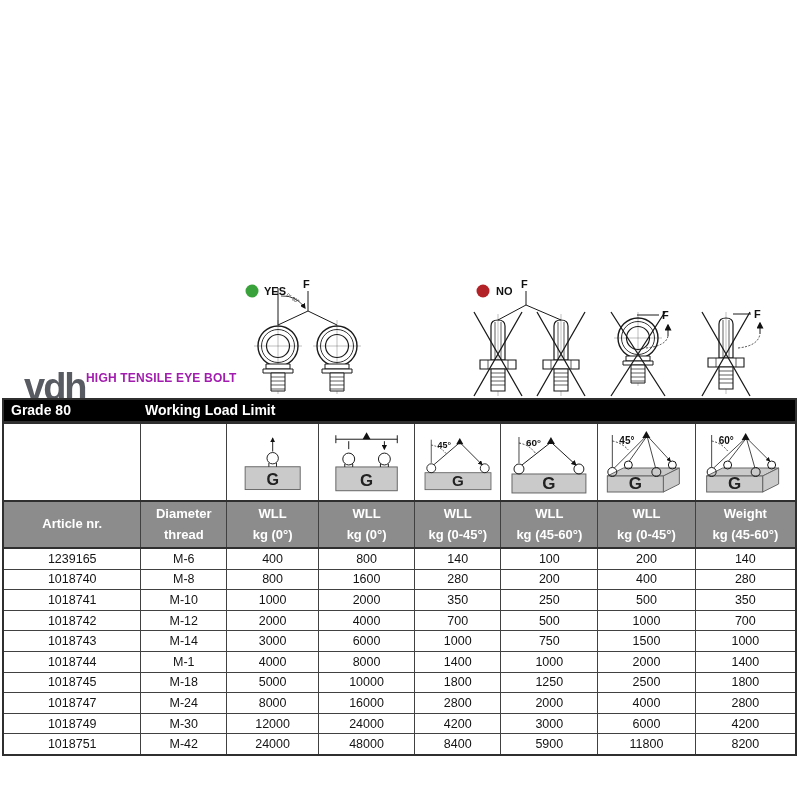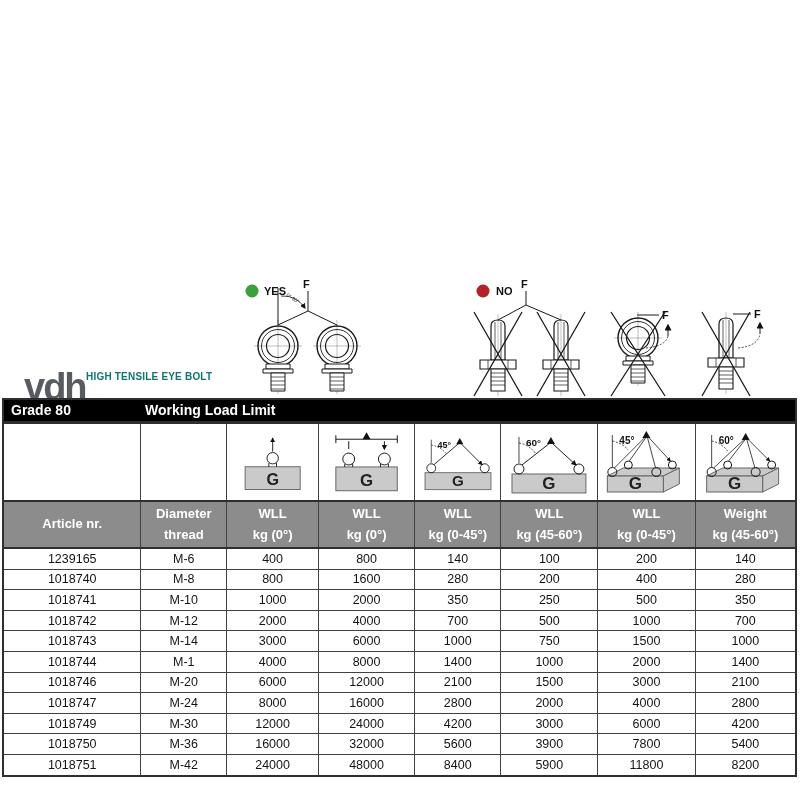--- a/index.html
+++ b/index.html
@@ -8,22 +8,22 @@
   
   #top-art{position:absolute;left:0;top:0;}
   .ln{stroke:#1a1a1a;stroke-width:1;fill:none;}
   .thin{stroke:#1a1a1a;stroke-width:.8;fill:none;}
   .xln{stroke:#1a1a1a;stroke-width:1.3;fill:none;}
   .lbl{font-weight:bold;font-size:11px;fill:#111;font-family:"Liberation Sans",sans-serif;}
   .tinylbl{font-size:5px;fill:#111;font-family:"Liberation Sans",sans-serif;}
   
   .logo{position:absolute;left:24px;top:352px;font-size:38px;font-weight:bold;
         color:#585b61;letter-spacing:-2px;line-height:1;margin-top:16px;}
-  .prod-title{position:absolute;left:86px;top:371px;font-size:10px;font-weight:bold;
-        color:#0f766e;letter-spacing:.2px;}
+  .prod-title{position:absolute;left:86px;top:371px;font-size:12px;font-weight:bold;
+        color:#a21caf;letter-spacing:.2px;}
   
   .wll{position:absolute;left:2px;top:398px;width:795px;}
   .banner{position:relative;height:21px;background:#000000;border:2px solid #2f2f2f;
           border-bottom:1px solid #2f2f2f;color:#fff;font-weight:bold;font-size:14px;line-height:20px;}
   .banner .grade{position:absolute;left:7px;}
   .banner .wtitle{position:absolute;left:141px;}
   table{width:100%;border-collapse:collapse;table-layout:fixed;border:2px solid #2f2f2f;}
   td,th{border:1px solid #414141;text-align:center;padding:0;overflow:hidden;}
   .icon-row td{height:76px;background:#fff;border-bottom:2px solid #2f2f2f;vertical-align:middle;}
   .head-row th{height:45px;background:#8c8c8c;color:#fff;font-size:13px;font-weight:bold;
@@ -310,28 +310,28 @@
             <td>1018744</td>
             <td>M-1</td>
             <td>4000</td>
             <td>8000</td>
             <td>1400</td>
             <td>1000</td>
             <td>2000</td>
             <td>1400</td>
           </tr>
           <tr>
-            <td>1018746</td>
-            <td>M-20</td>
-            <td>6000</td>
-            <td>12000</td>
-            <td>2100</td>
-            <td>1500</td>
-            <td>3000</td>
-            <td>2100</td>
+            <td>1018745</td>
+            <td>M-18</td>
+            <td>5000</td>
+            <td>10000</td>
+            <td>1800</td>
+            <td>1250</td>
+            <td>2500</td>
+            <td>1800</td>
           </tr>
           <tr>
             <td>1018747</td>
             <td>M-24</td>
             <td>8000</td>
             <td>16000</td>
             <td>2800</td>
             <td>2000</td>
             <td>4000</td>
             <td>2800</td>
@@ -340,30 +340,20 @@
             <td>1018749</td>
             <td>M-30</td>
             <td>12000</td>
             <td>24000</td>
             <td>4200</td>
             <td>3000</td>
             <td>6000</td>
             <td>4200</td>
           </tr>
           <tr>
-            <td>1018750</td>
-            <td>M-36</td>
-            <td>16000</td>
-            <td>32000</td>
-            <td>5600</td>
-            <td>3900</td>
-            <td>7800</td>
-            <td>5400</td>
-          </tr>
-          <tr>
             <td>1018751</td>
             <td>M-42</td>
             <td>24000</td>
             <td>48000</td>
             <td>8400</td>
             <td>5900</td>
             <td>11800</td>
             <td>8200</td>
           </tr>
         </tbody>

